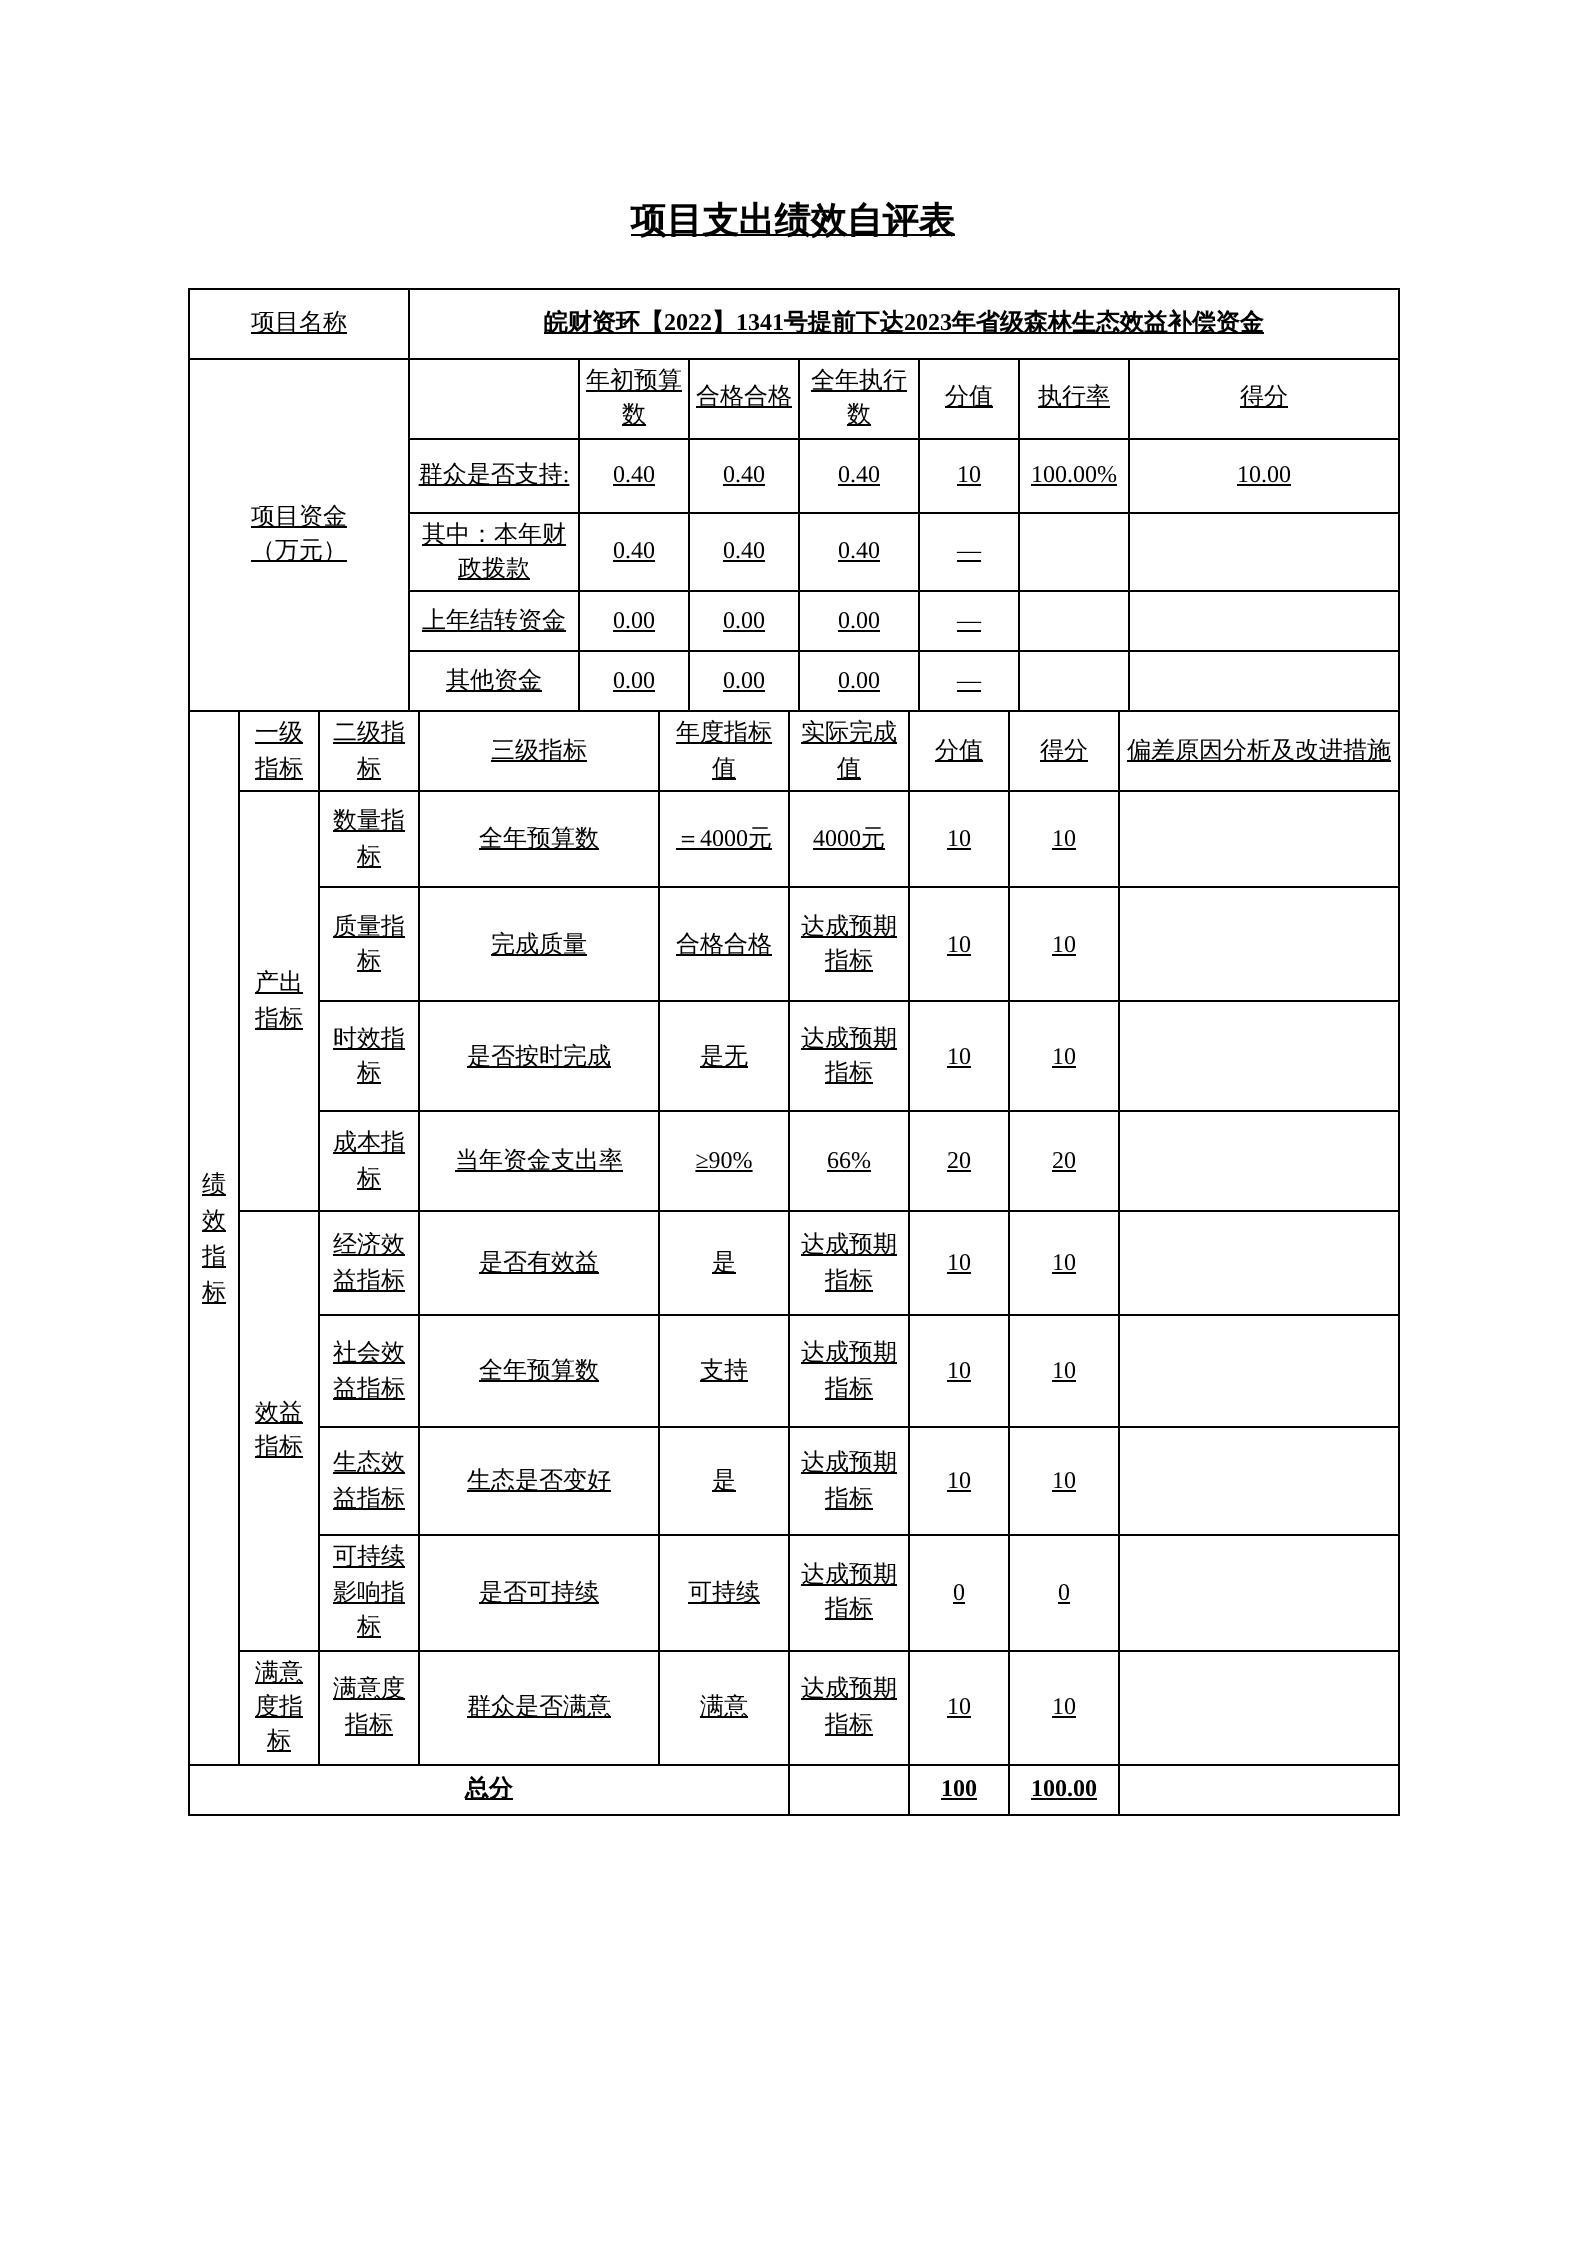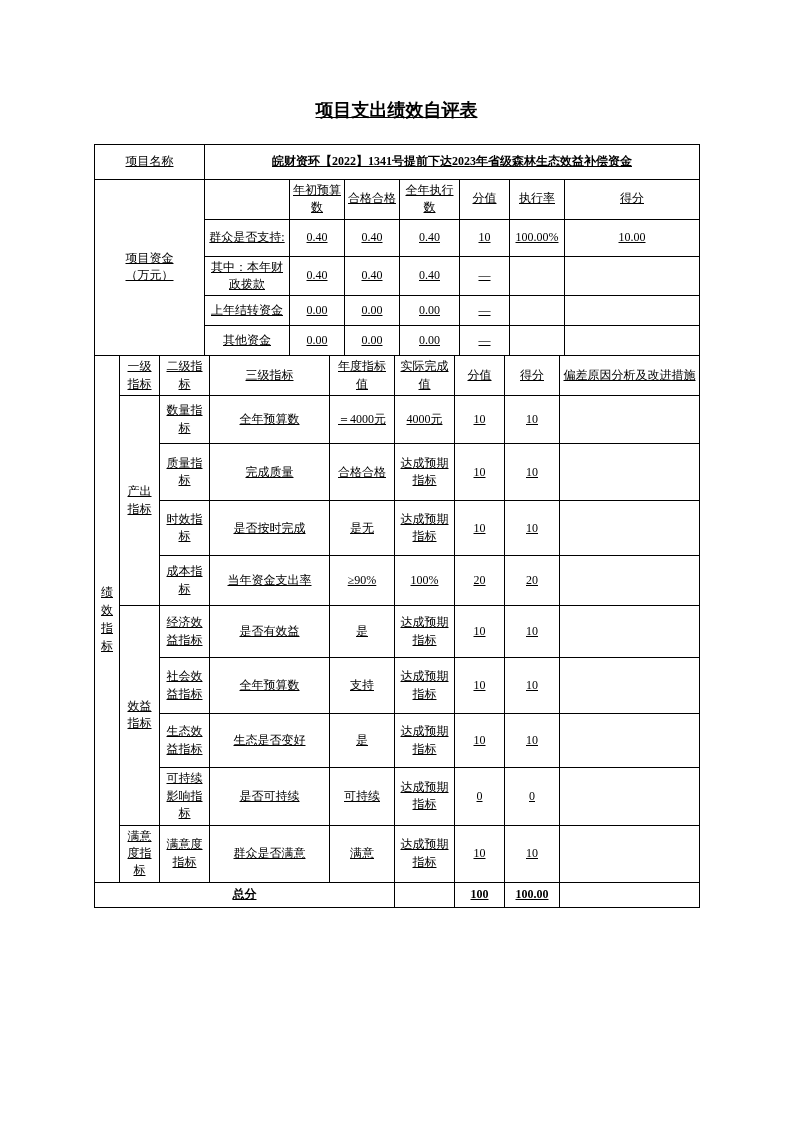--- a/index.html
+++ b/index.html
@@ -165,21 +165,21 @@
           <td>是无</td>
           <td>达成预期指标</td>
           <td>10</td>
           <td>10</td>
           <td></td>
         </tr>
         <tr style="height:50px">
           <td>成本指标</td>
           <td>当年资金支出率</td>
           <td>≥90%</td>
-          <td>100%</td>
+          <td>66%</td>
           <td>20</td>
           <td>20</td>
           <td></td>
         </tr>
 
         <tr style="height:52px">
           <td rowspan="4">效益指标</td>
           <td>经济效益指标</td>
           <td>是否有效益</td>
           <td>是</td>

